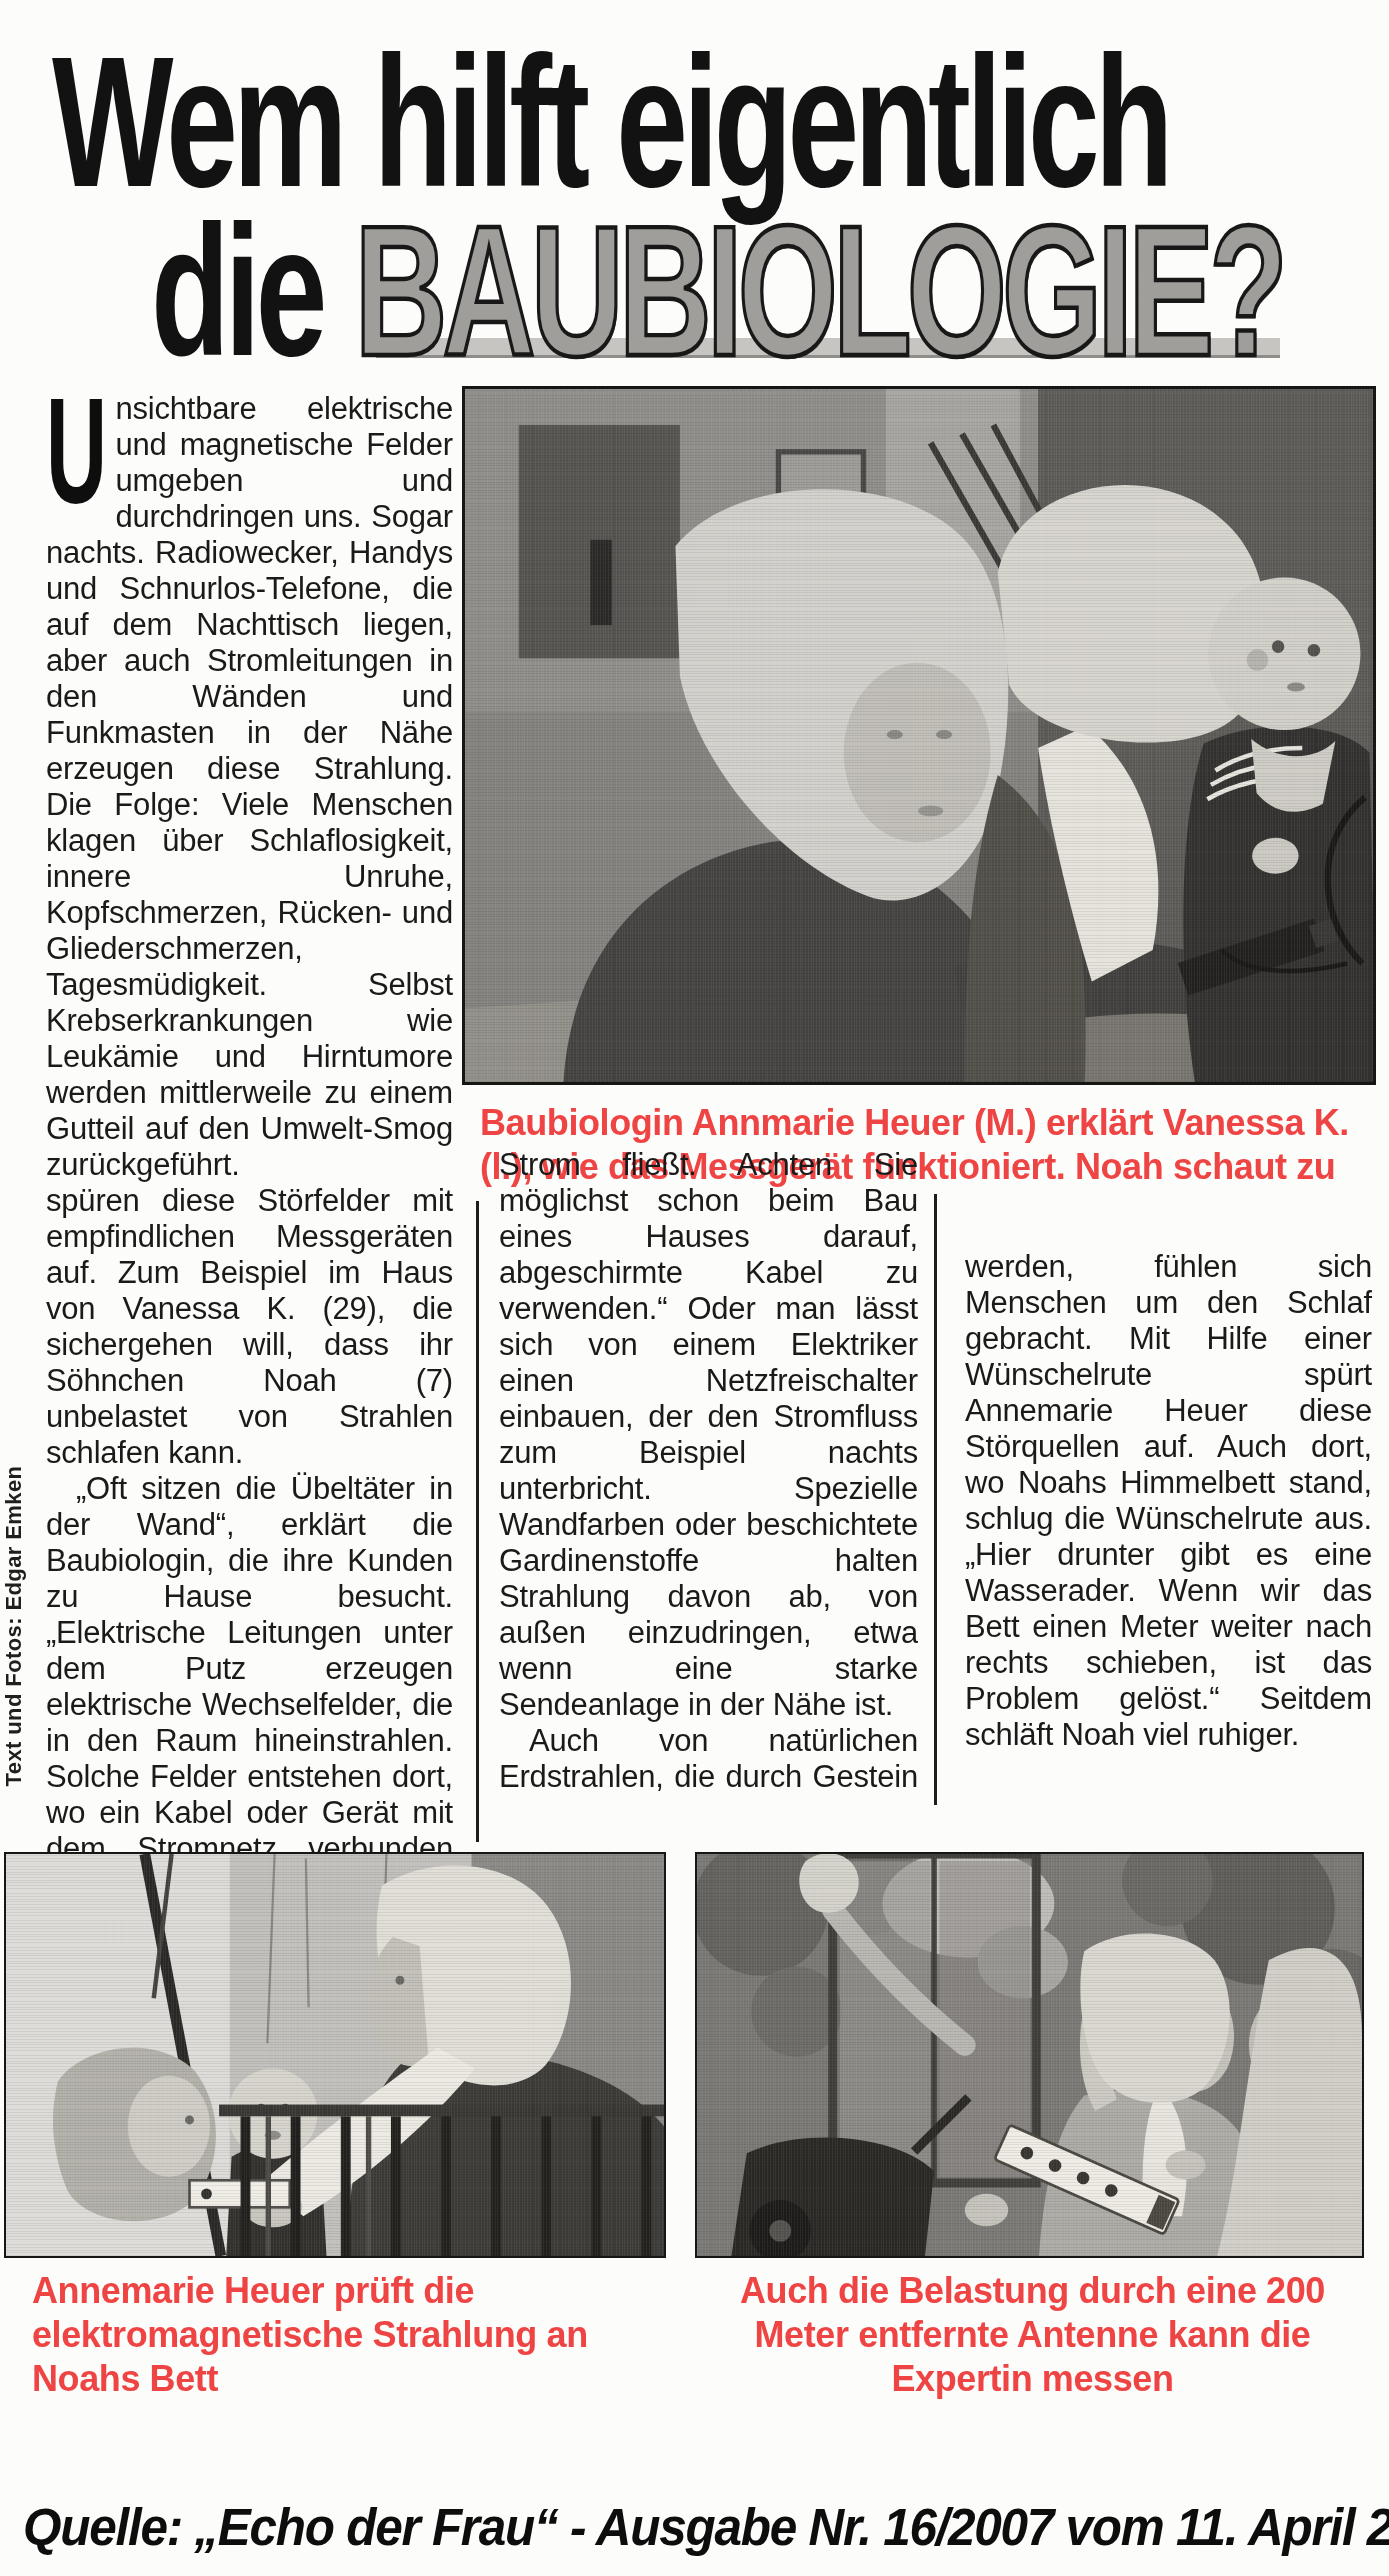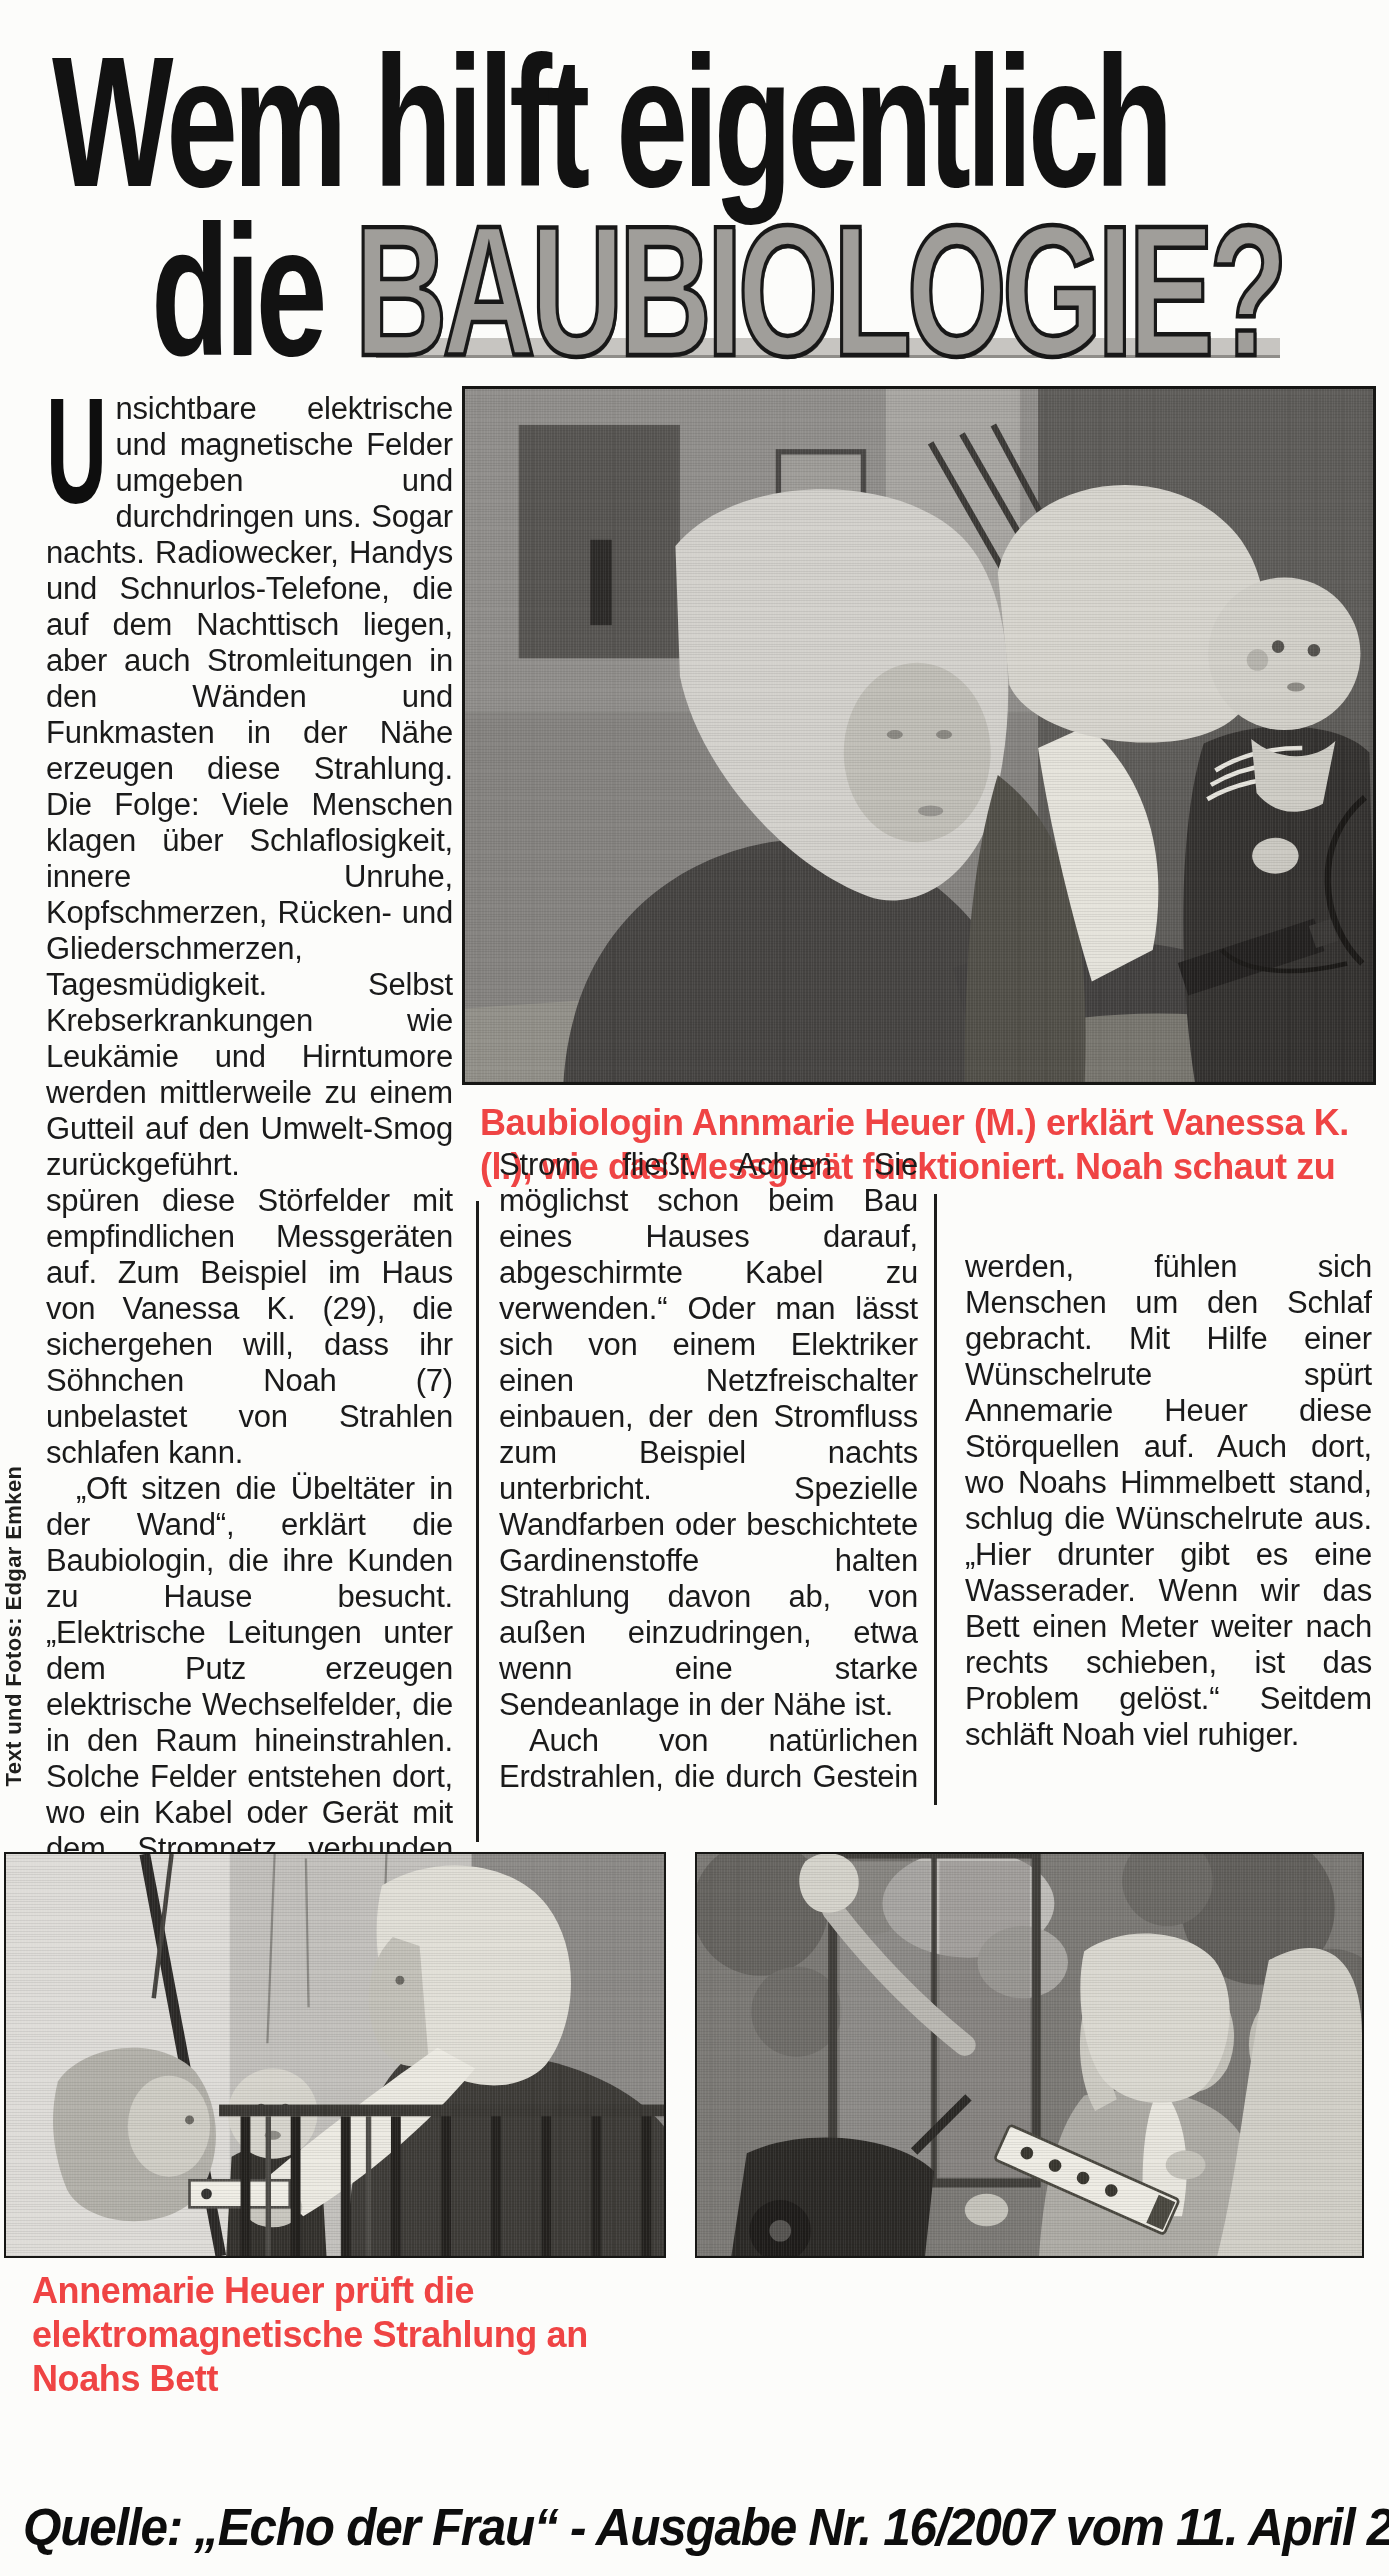--- a/index.html
+++ b/index.html
@@ -289,17 +289,18 @@
         <circle cx="426" cy="361" r="7" fill="#38362f"></circle>
           <circle cx="460" cy="361" r="7" fill="#38362f"></circle>
         <rect x="510" y="344" width="20" height="34" fill="#4a4840"></rect>
       </g>
       <ellipse cx="320" cy="395" rx="24" ry="18" fill="#c5c3bb"></ellipse>
       <ellipse cx="540" cy="345" rx="22" ry="16" fill="#c5c3bb"></ellipse>
     </svg>
   </div>
 
   <div class="caption" id="cap-bl">Annemarie Heuer prüft die elektromagnetische Strahlung an Noahs Bett</div>
+  <div class="caption" id="cap-br">Auch die Belastung durch eine 200 Meter entfernte Antenne kann die Expertin messen</div>
 
   <div id="source">Quelle: „Echo der Frau“ - Ausgabe Nr. 16/2007 vom 11. April 2007</div>
 
 </div>
 
 
 </body></html>

